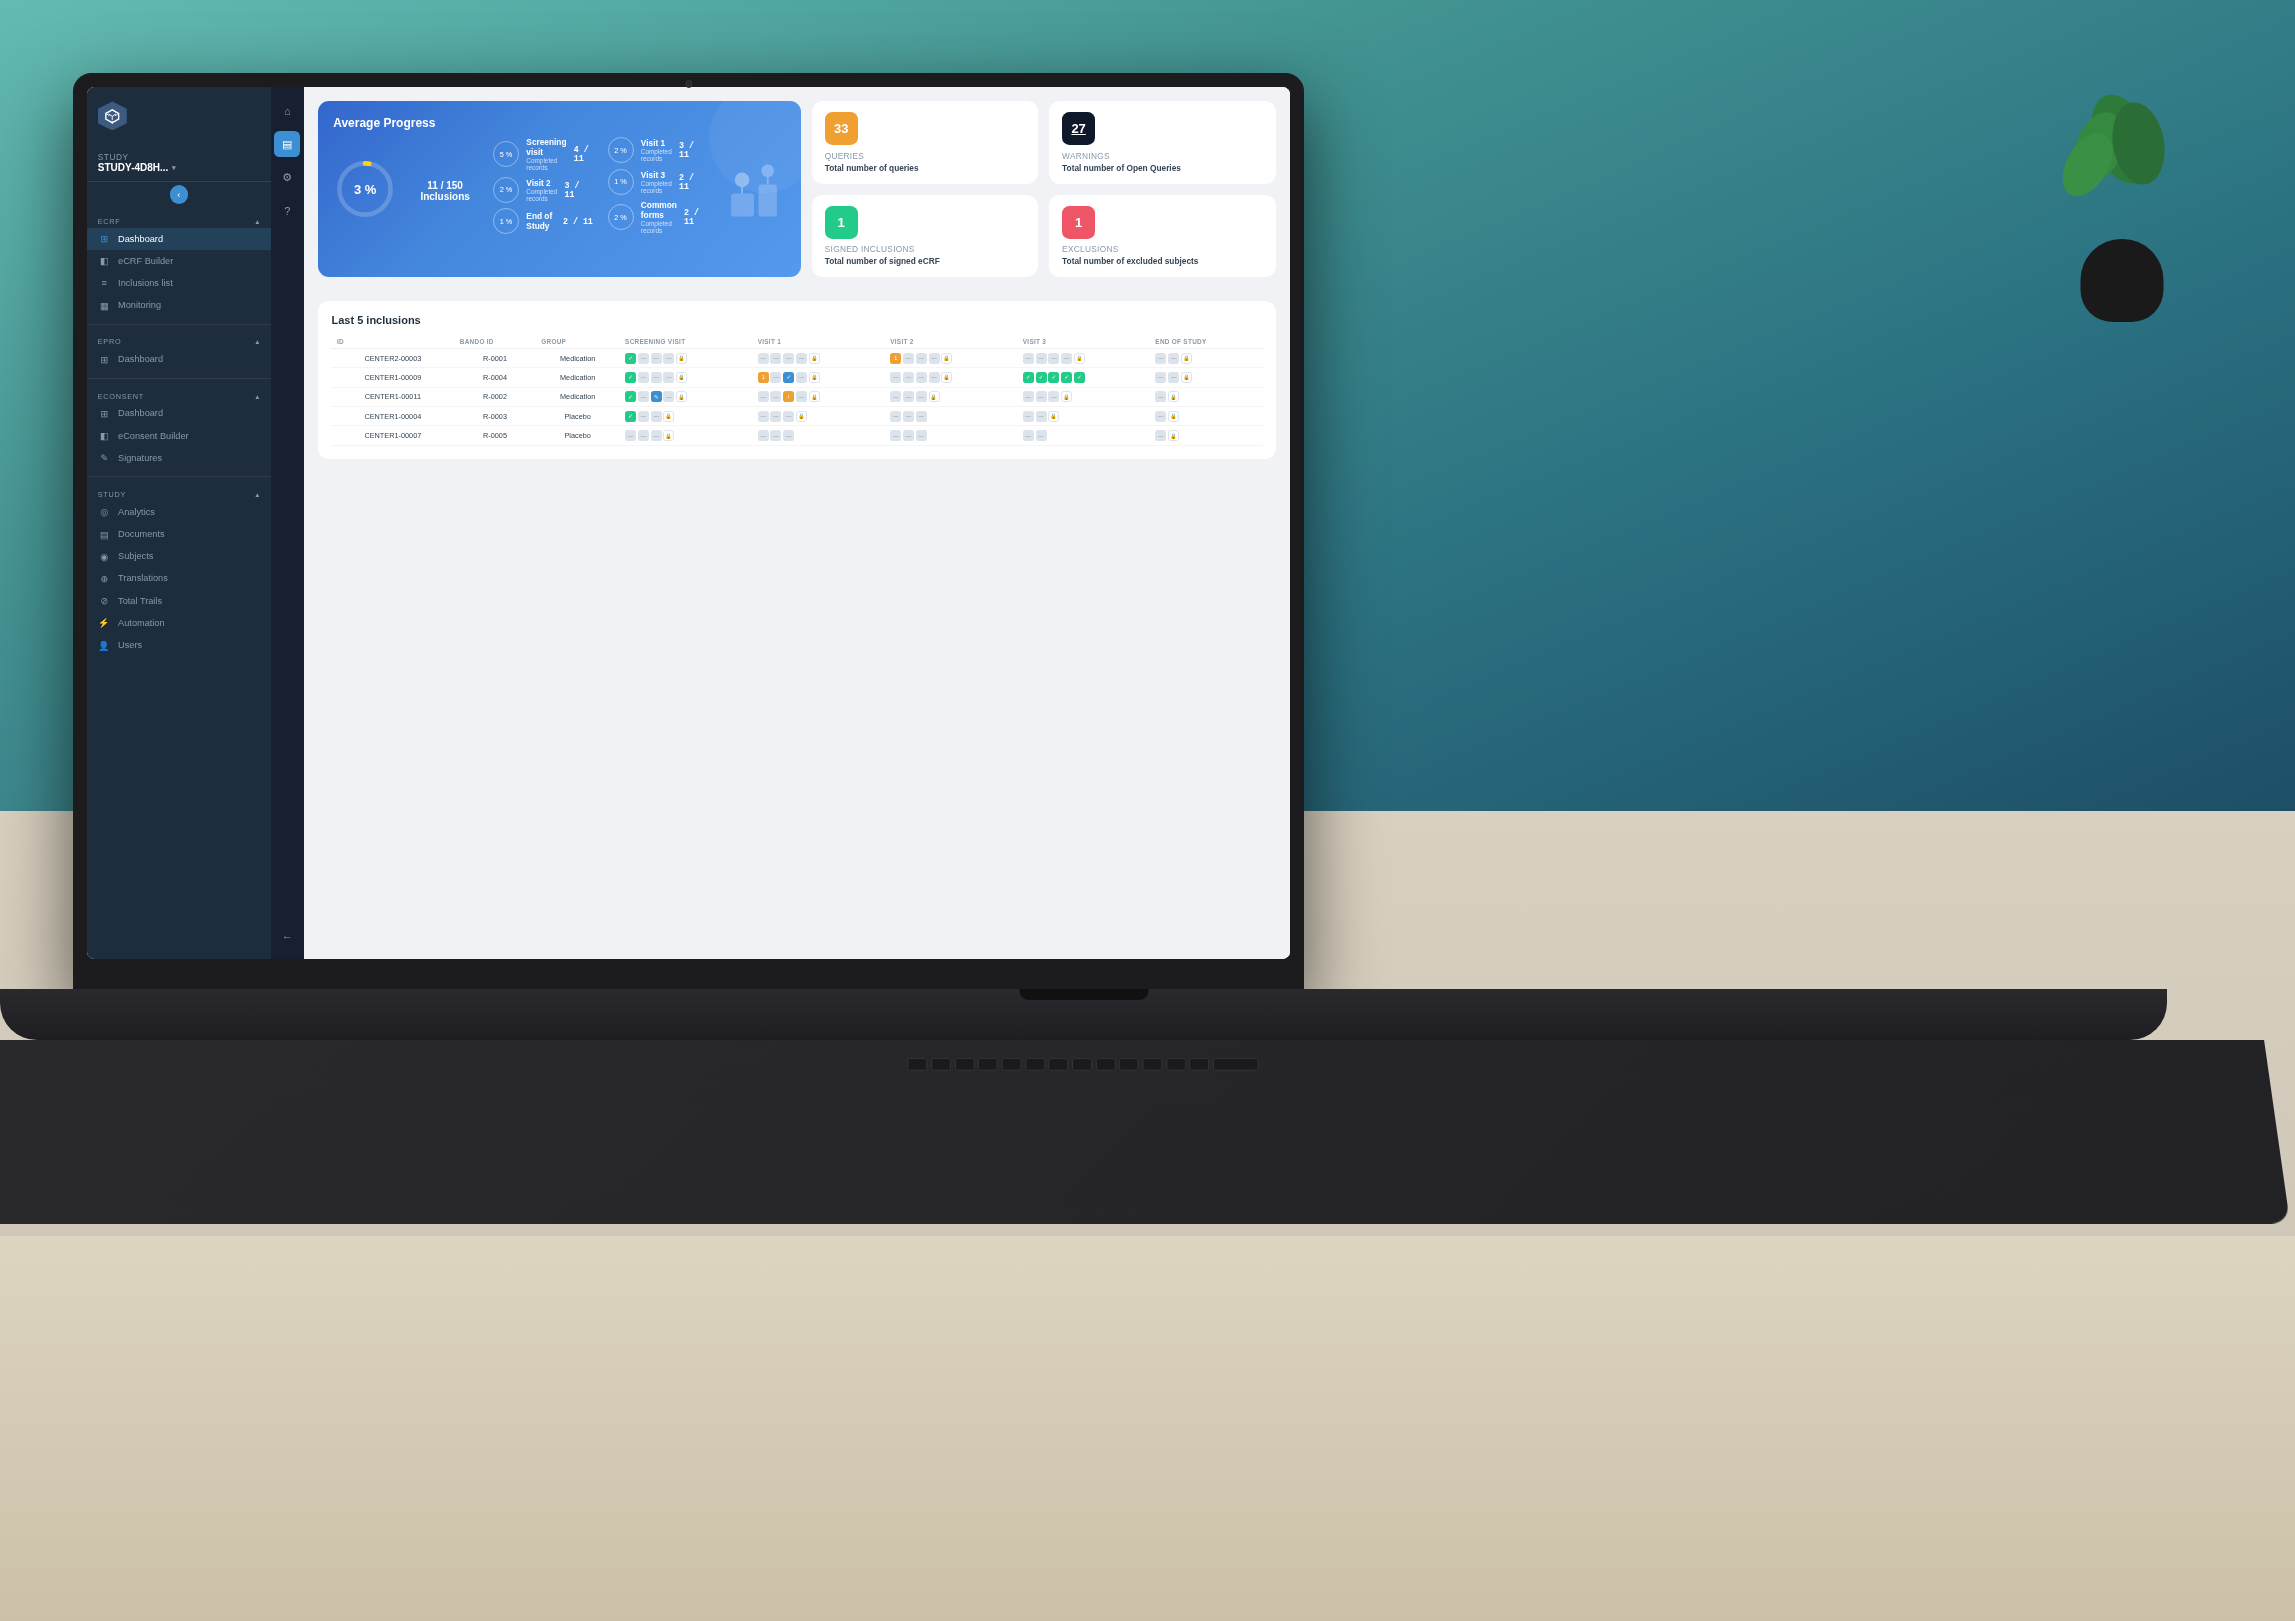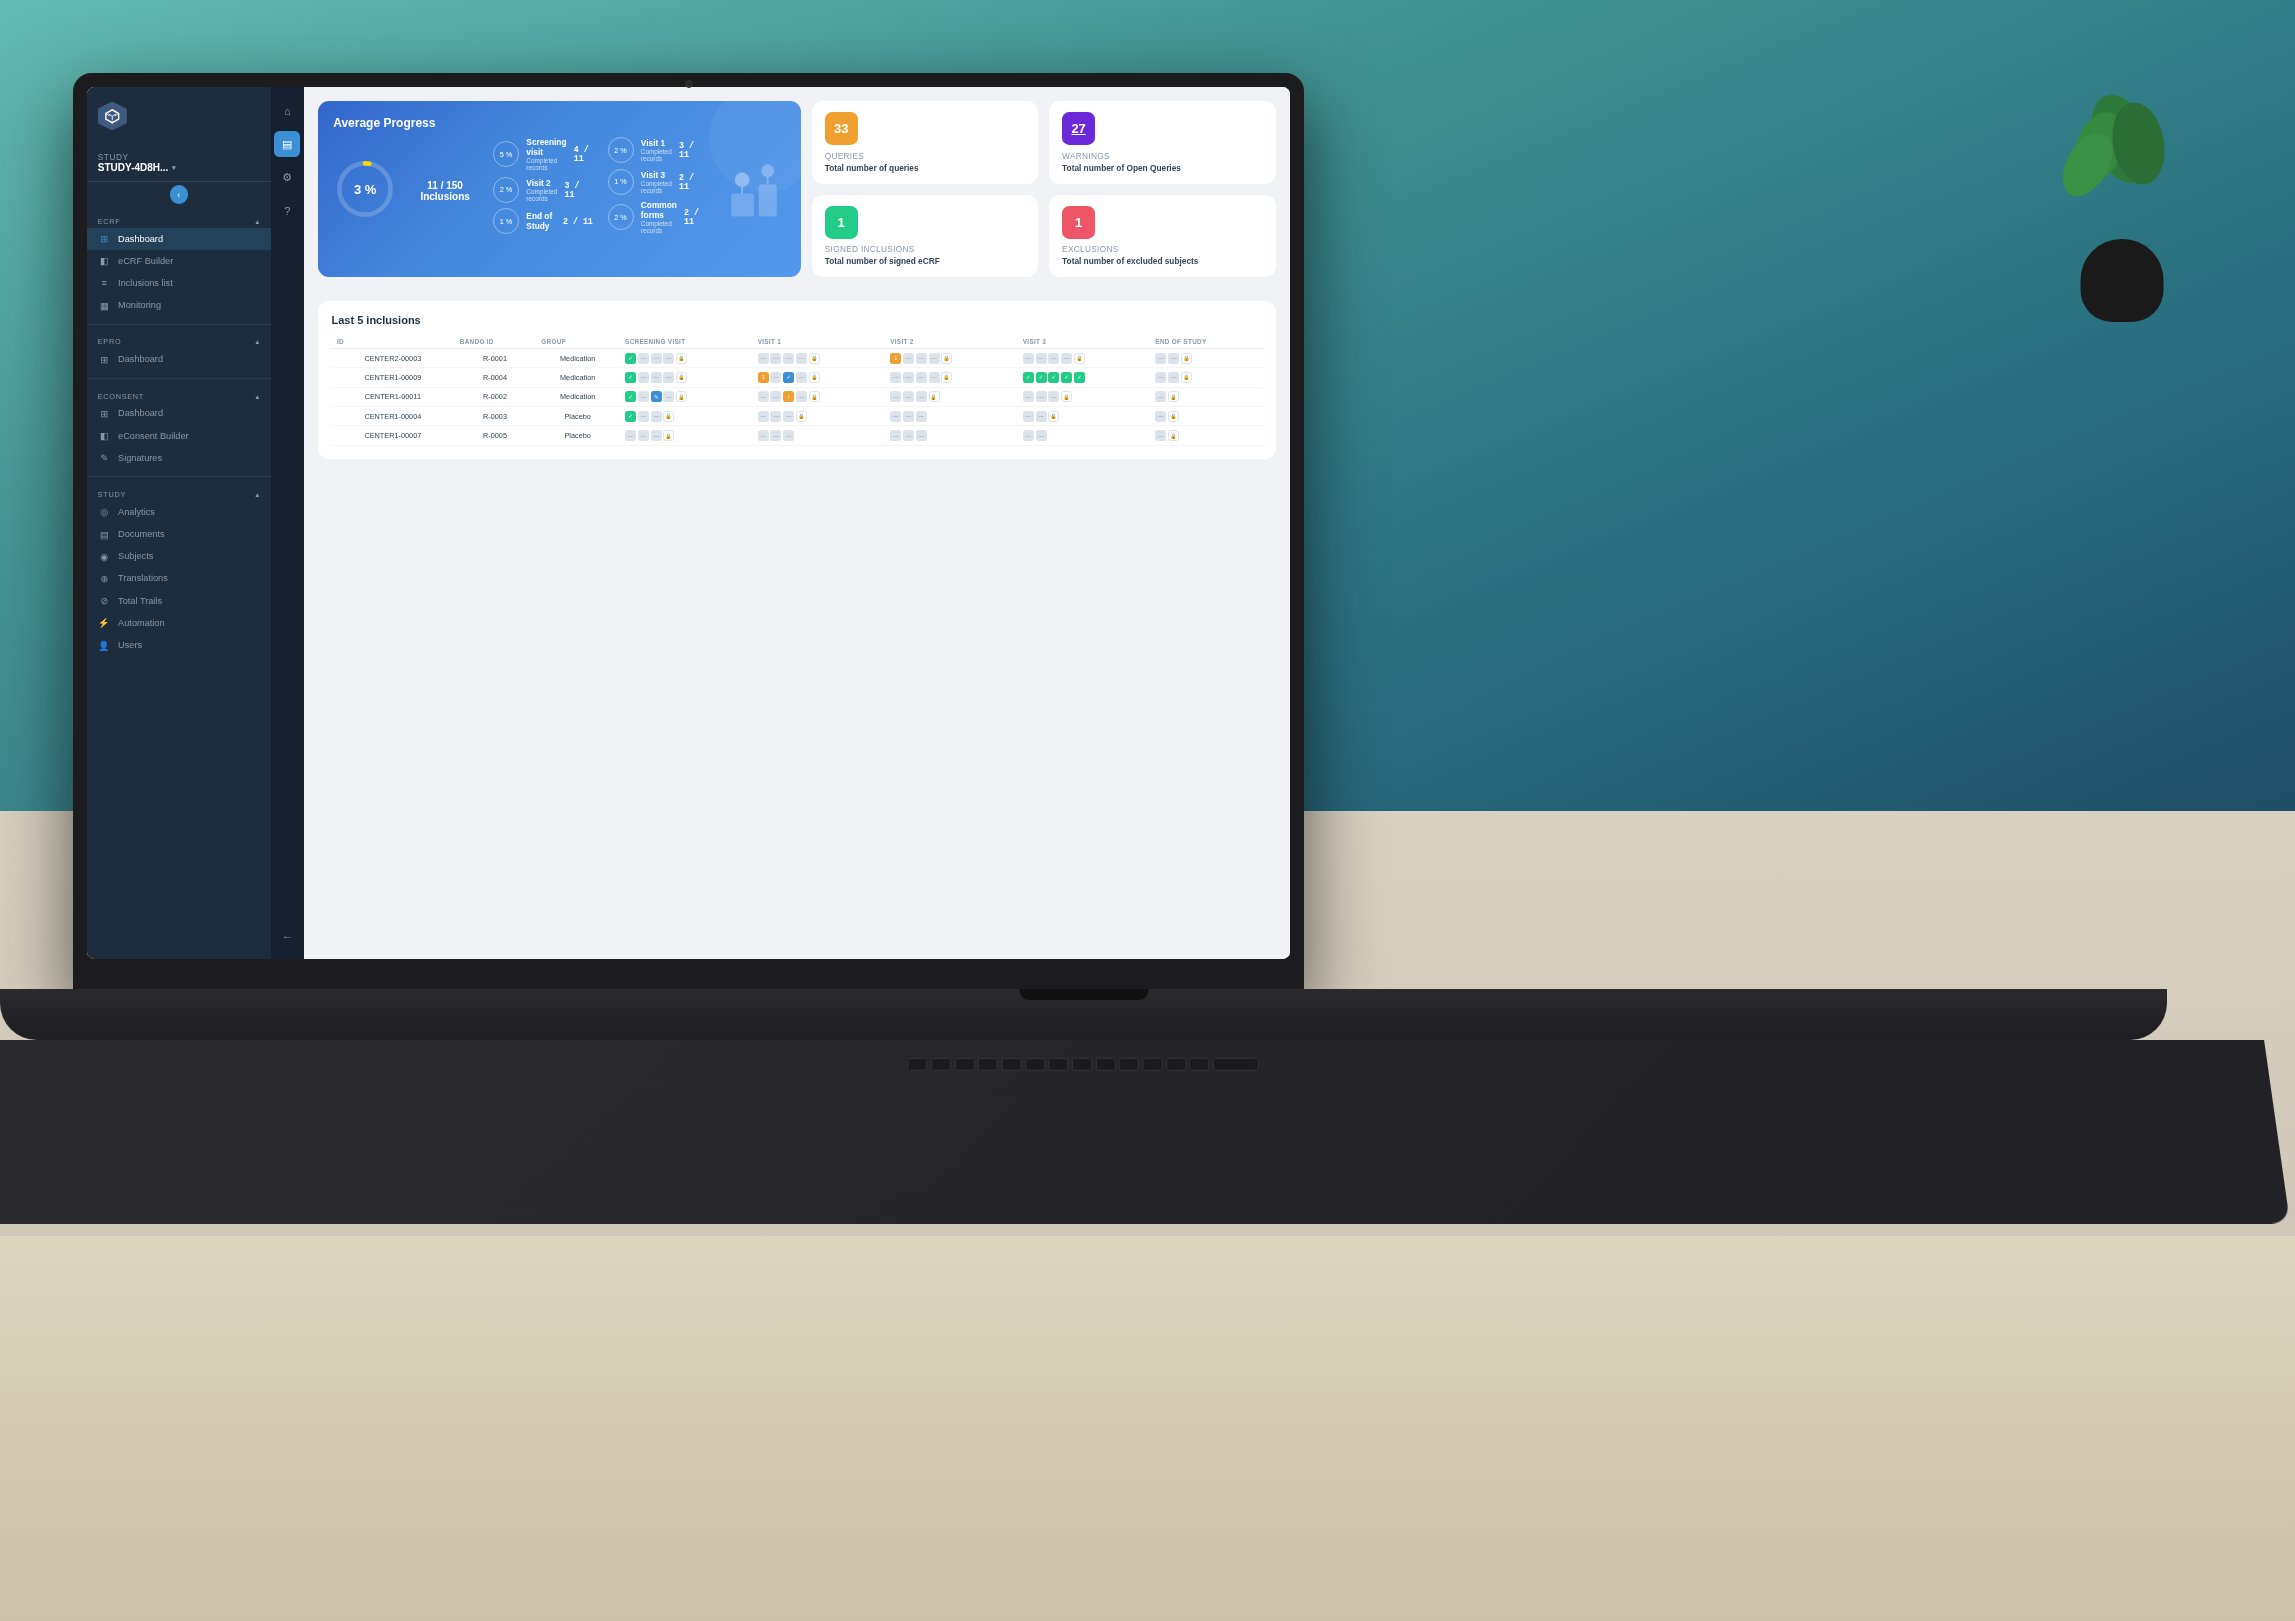--- a/index.html
+++ b/index.html
@@ -311,21 +311,21 @@
       display: flex;
       align-items: center;
       justify-content: center;
       font-size: 13px;
       font-weight: 700;
       color: white;
       margin-bottom: 5.5px;
     }
 
     .stat-badge.orange { background: #f0a030; }
-    .stat-badge.gray { background: #6d28d9; text-decoration: underline; }
+    .stat-badge.gray { background: #0f172a; text-decoration: underline; }
     .stat-badge.green { background: #22cc88; }
     .stat-badge.red { background: #ee5566; }
 
     .stat-title {
       font-size: 8.3px;
       color: #8899aa;
       text-transform: uppercase;
       letter-spacing: 0.3px;
     }
 

